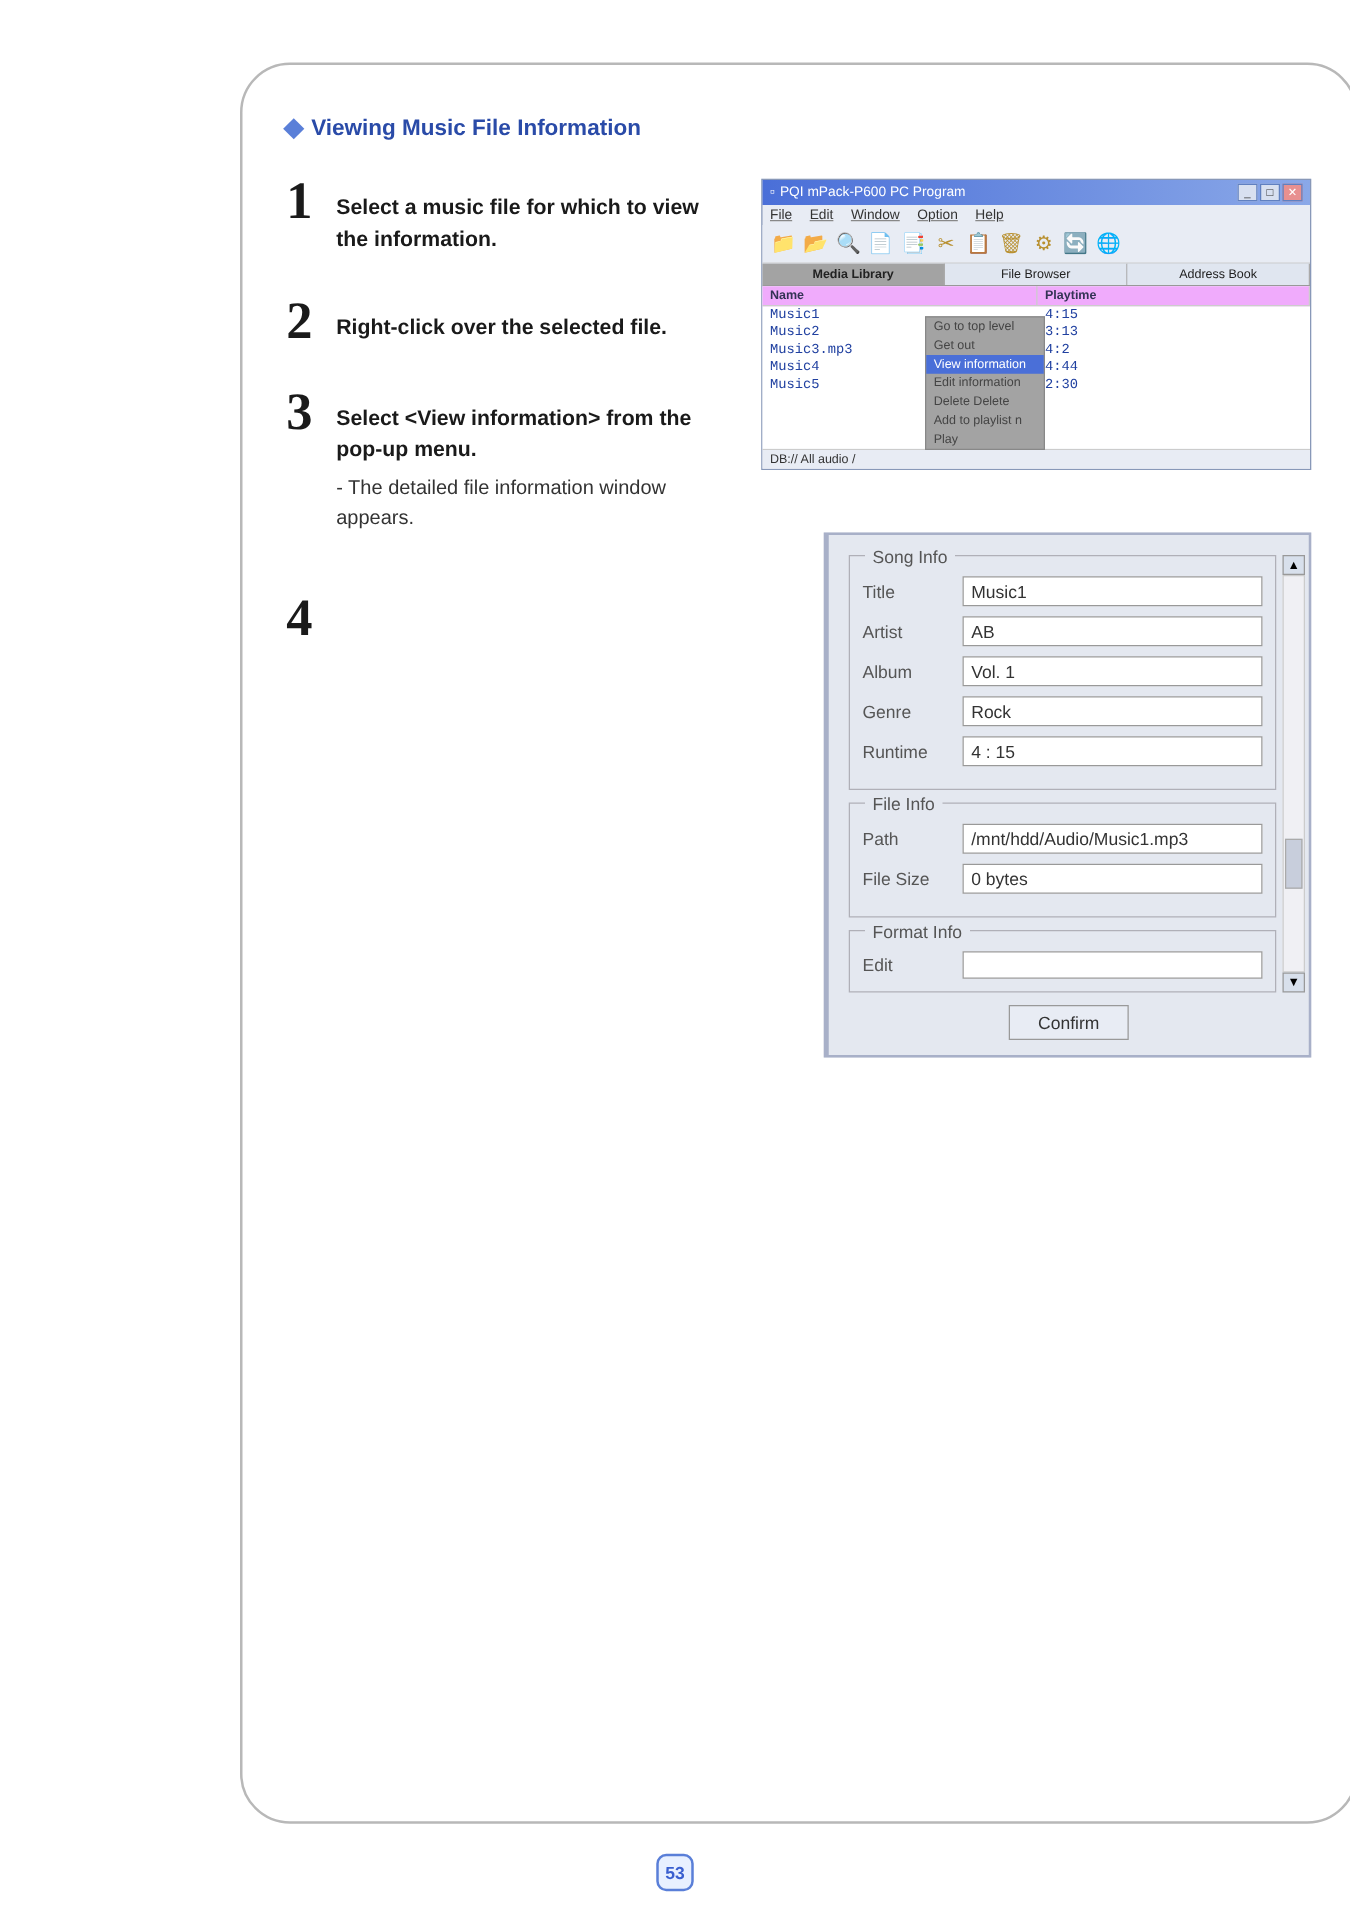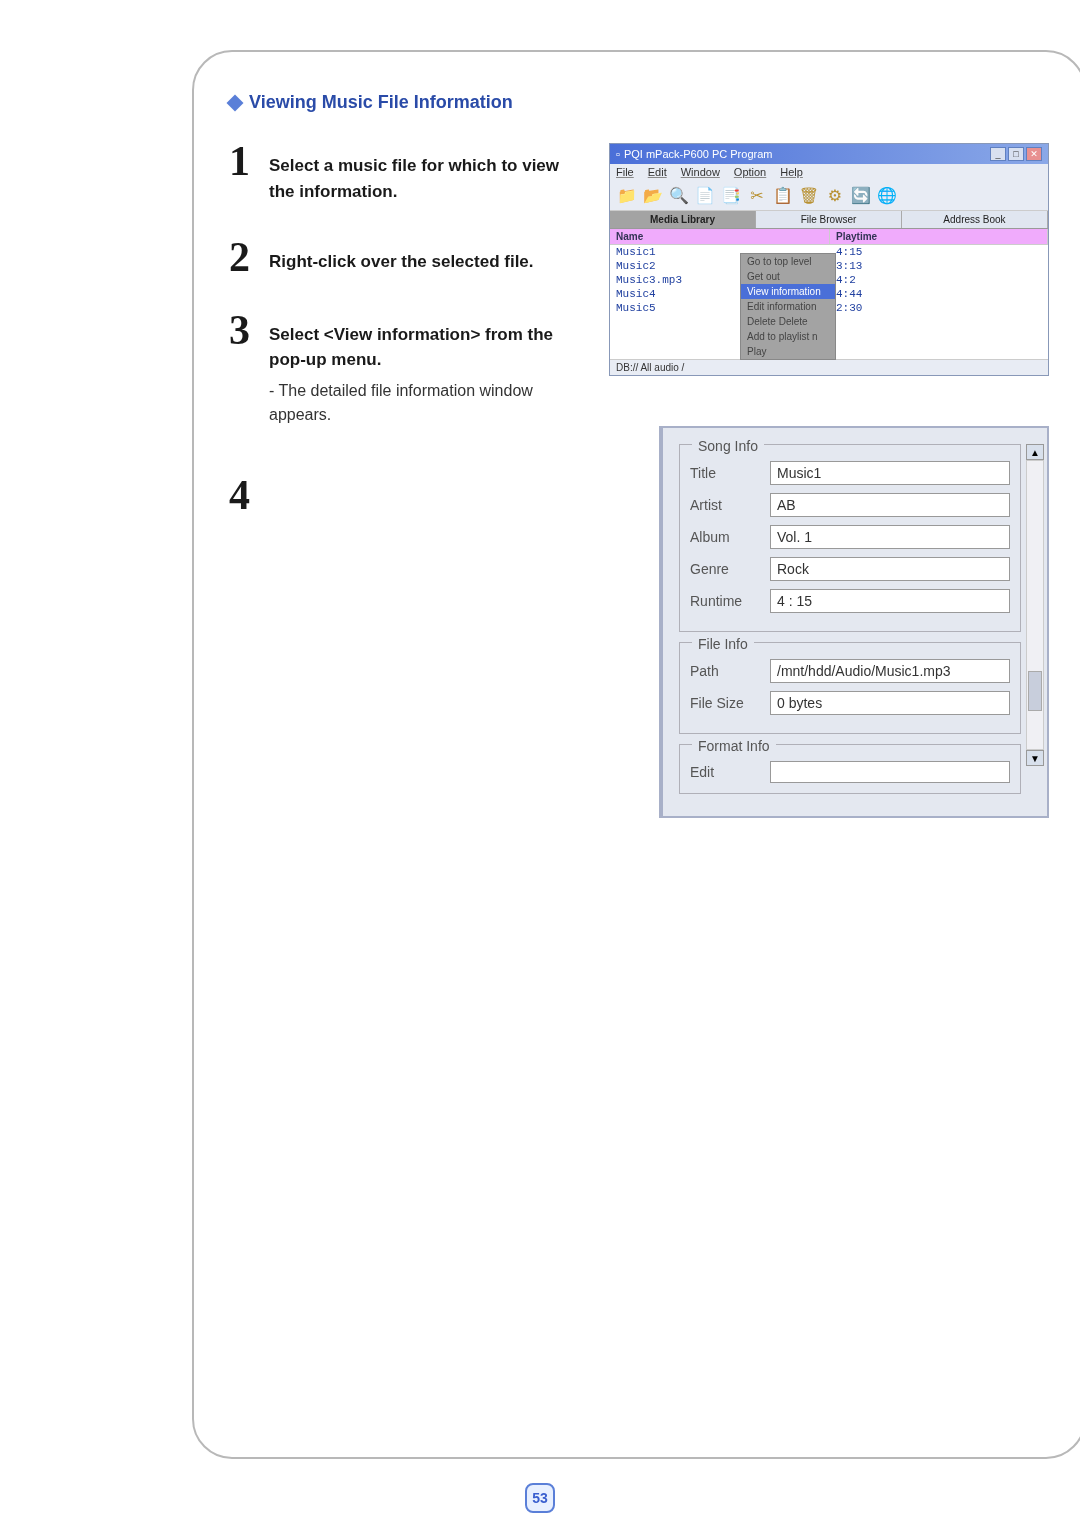--- a/index.html
+++ b/index.html
@@ -497,19 +497,22 @@
           <div class="fieldset" style="padding-bottom:2px">
             <span class="fieldset-legend">Format Info</span>
             <div class="fieldset-content">
               <div class="info-row">
                 <div class="info-label">Edit</div>
                 <div class="info-value"></div>
               </div>
             </div>
           </div>
 
+          <div class="confirm-row">
+            <div class="confirm-btn">Confirm</div>
+          </div>
         </div>
       </div>
     </div>
   </div>
 
   <div class="page-number">53</div>
 </div>
 
 </body></html>

